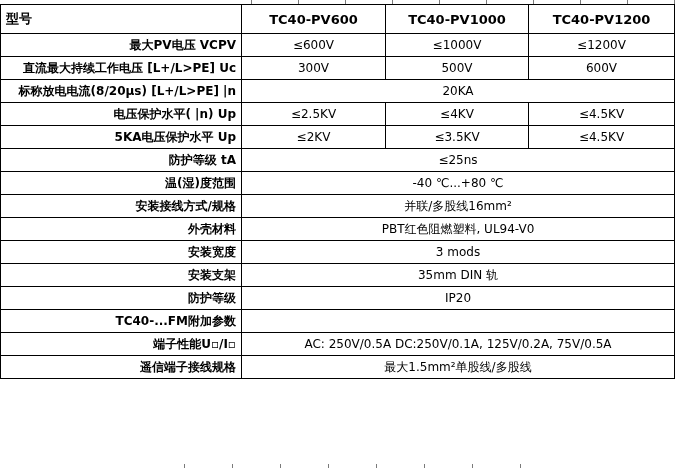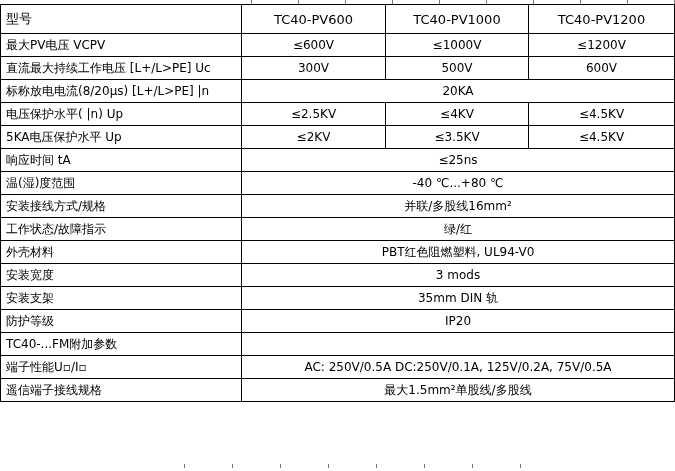--- a/index.html
+++ b/index.html
@@ -37,25 +37,25 @@
     border-collapse: collapse;
     table-layout: fixed;
     width: 674px;
   }
   table.spec td, table.spec th {
     border: 1px solid #000000;
     padding: 0 5px;
     overflow: hidden;
     white-space: nowrap;
   }
-  thead th { height: 28px; font-size: 13px; font-weight: normal; }
+  thead th { height: 28px; font-size: 13px; font-weight: bold; }
   thead th.corner { text-align: left; }
   thead th.model { text-align: center; }
   tbody td { height: 22px; font-size: 12px; }
-  tbody td.label { text-align: left; font-weight: normal; }
+  tbody td.label { text-align: right; font-weight: bold; }
   tbody td.val { text-align: center; }
 </style>
 </head>
 <body>
 
 <div class="sheet">
   <div class="grid-stubs-top"></div>
   <div class="grid-stubs-bottom"></div>
 
   <table class="spec">
@@ -96,34 +96,30 @@
           <td class="val">≤4KV</td>
           <td class="val">≤4.5KV</td>
         </tr>
         <tr>
           <td class="label">5KA电压保护水平 Up</td>
           <td class="val">≤2KV</td>
           <td class="val">≤3.5KV</td>
           <td class="val">≤4.5KV</td>
         </tr>
         <tr>
-          <td class="label">响应时间 tA</td>
+          <td class="label">防护等级 tA</td>
           <td class="val" colspan="3">≤25ns</td>
         </tr>
         <tr>
           <td class="label">温(湿)度范围</td>
           <td class="val" colspan="3">-40 ℃...+80 ℃</td>
         </tr>
         <tr>
           <td class="label">安装接线方式/规格</td>
           <td class="val" colspan="3">并联/多股线16mm²</td>
-        </tr>
-        <tr>
-          <td class="label">工作状态/故障指示</td>
-          <td class="val" colspan="3">绿/红</td>
         </tr>
         <tr>
           <td class="label">外壳材料</td>
           <td class="val" colspan="3">PBT红色阻燃塑料, UL94-V0</td>
         </tr>
         <tr>
           <td class="label">安装宽度</td>
           <td class="val" colspan="3">3 mods</td>
         </tr>
         <tr>

